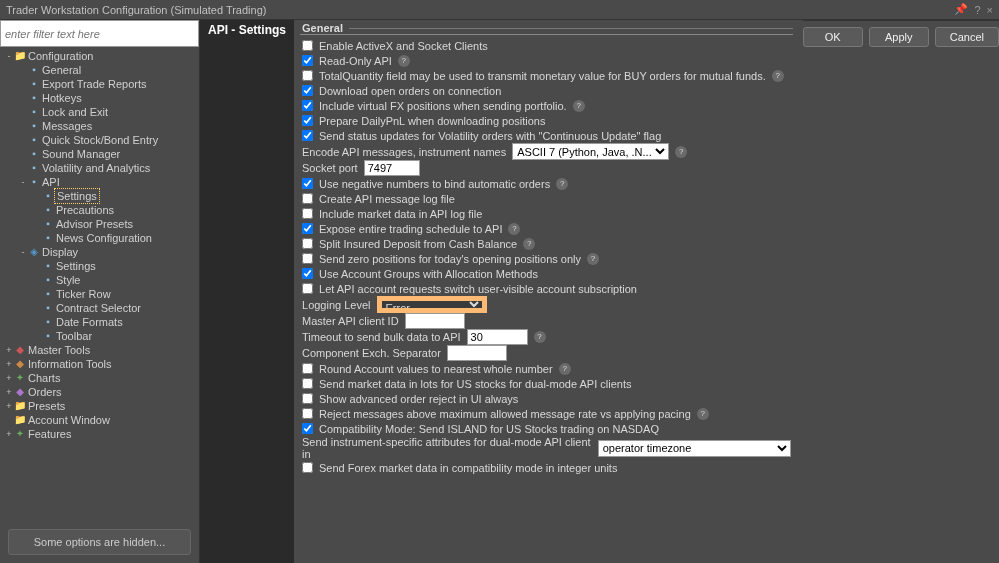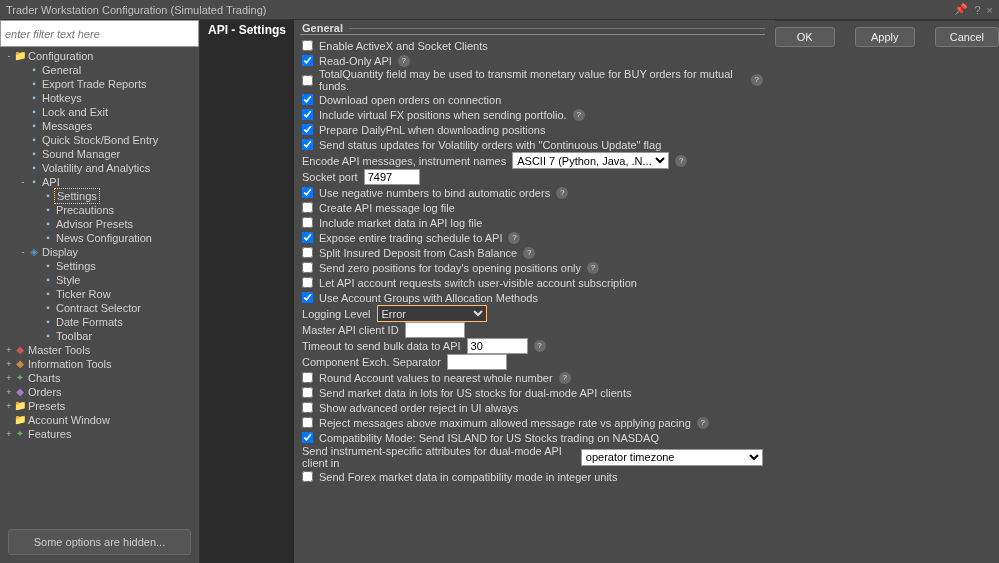--- a/index.html
+++ b/index.html
@@ -117,28 +117,28 @@
   }
   .cb { margin-right: 6px; width:11px; height:11px; flex:none; }
   .setting-label { color:#d8d8d8; }
   .help { display:inline-block; width:12px; height:12px; border-radius:50%; background:#6a6a6a; color:#ddd; text-align:center; font-size:8px; line-height:12px; margin-left:6px; cursor:help; flex:none; }
   .inline-input {
     background:#fff; color:#000; border:1px solid #999; height:16px; font-size:11px; padding:0 3px;
   }
   .inline-select {
     background:#fff; color:#000; border:1px solid #999; height:17px; font-size:11px;
   }
-  .inline-select.dark { background:#3a3a3a; color:#ddd; border:1px solid #fdba74; }
+  .inline-select.dark { background:#3a3a3a; color:#ddd; border:5px solid #fdba74; }
   .field-label { margin-right:6px; color:#d8d8d8; }
   .button-row {
     height: 32px;
     display:flex;
     align-items:center;
     justify-content:center;
-    gap:20px;
+    gap:6px;
     background:#4a4a4a;
     border-top:1px solid #333;
   }
   .btn {
     min-width:60px;
     padding:3px 14px;
     background:#5a5a5a;
     border:1px solid #777;
     border-radius:3px;
     color:#eee;
@@ -379,26 +379,26 @@
           <input type="checkbox" class="cb" style="">
           <span class="setting-label">Split Insured Deposit from Cash Balance</span>
           <span class="help">?</span>
         </div>
         <div class="setting-row">
           <input type="checkbox" class="cb" style="">
           <span class="setting-label">Send zero positions for today's opening positions only</span>
           <span class="help">?</span>
         </div>
         <div class="setting-row">
+          <input type="checkbox" class="cb" checked="" style="">
+          <span class="setting-label">Use Account Groups with Allocation Methods</span>
+        </div>
+        <div class="setting-row">
           <input type="checkbox" class="cb" style="">
           <span class="setting-label">Let API account requests switch user-visible account subscription</span>
-        </div>
-        <div class="setting-row">
-          <input type="checkbox" class="cb" checked="" style="">
-          <span class="setting-label">Use Account Groups with Allocation Methods</span>
         </div>
         <div class="setting-row">
           <span class="field-label">Logging Level</span>
           <select class="inline-select dark" style="width: 110px;"><option>Error</option></select>
         </div>
         <div class="setting-row">
           <span class="field-label">Master API client ID</span>
           <input class="inline-input" style="width: 60px;">
         </div>
         <div class="setting-row">

